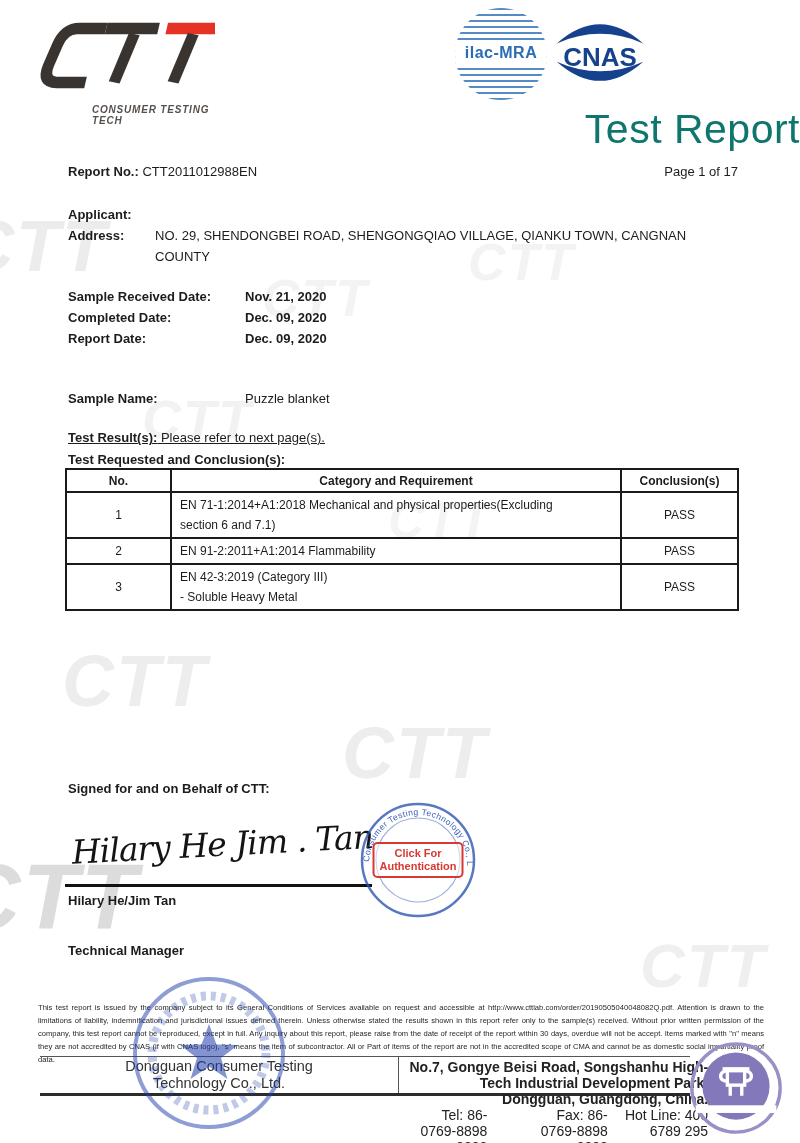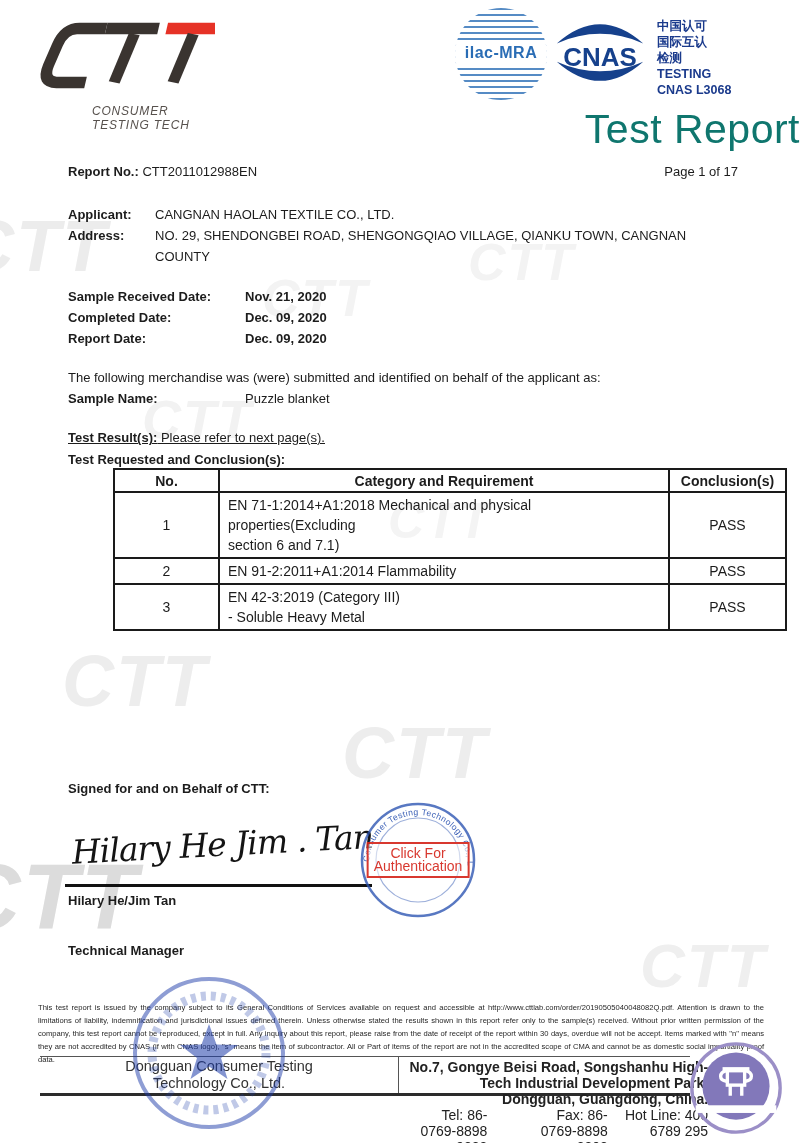--- a/index.html
+++ b/index.html
@@ -5,49 +5,49 @@
   html,body{margin:0;padding:0;background:#fff;}
   .page{position:relative;width:800px;height:1143px;background:#fff;overflow:hidden;
         font-family:"Liberation Sans",sans-serif;color:#1c1c1c;}
   .abs{position:absolute;}
   .b{font-weight:bold;}
   .z1{z-index:1;}
   
   .wm{position:absolute;font-family:"Liberation Sans",sans-serif;font-weight:bold;font-style:italic;
       letter-spacing:2px;z-index:0;pointer-events:none;}
   
-  .ctt-tag{position:absolute;left:57px;top:88px;font-size:12px;font-weight:normal;font-style:italic;
+  .ctt-tag{position:absolute;left:57px;top:88px;font-size:10px;font-weight:bold;font-style:italic;
            letter-spacing:.8px;color:#57514d;}
   .ilac{position:absolute;left:455px;top:8px;width:92px;height:92px;border-radius:50%;overflow:hidden;
         background:repeating-linear-gradient(0deg,rgba(43,110,182,.8) 0 2px,rgba(255,255,255,0) 2px 6px);}
   .ilac::before{content:"";position:absolute;left:0;top:33px;width:100%;height:26px;background:#fff;}
   .ilac span{position:absolute;left:0;top:36px;width:100%;text-align:center;font-size:16px;font-weight:bold;
              color:#2a6db5;letter-spacing:.5px;}
   .accred{white-space:pre-line;font-size:12.5px;line-height:16px;font-weight:bold;color:#1a3a8c;}
   .title{left:0;top:106px;width:100%;text-align:right;font-size:41px;font-weight:normal;color:#0f766e;
          letter-spacing:.5px;}
   .metarow{left:68px;top:164px;width:670px;display:flex;justify-content:space-between;font-size:13px;}
   
   .lv{display:flex;font-size:13px;line-height:21px;}
   .lv .lab{font-weight:bold;flex:0 0 auto;}
   .dates .lab{width:177px;}
   .app .lab{width:87px;}
   .app .val{width:562px;}
   .underl{text-decoration:underline;}
   
-  table.req{border-collapse:collapse;table-layout:fixed;width:672px;font-size:14px;margin-left:48px;}
+  table.req{border-collapse:collapse;table-layout:fixed;width:672px;font-size:12px;}
   table.req td,table.req th{border:2px solid #1a1a1a;padding:2px 8px;background:transparent;}
   table.req th{font-weight:bold;text-align:center;height:19px;padding:1px 4px;}
   td.cno,td.ccon{text-align:center;}
   td.cstd{white-space:pre-line;line-height:20px;padding:3px 8px;}
   
   .sigline{left:65px;top:884px;width:307px;height:3px;background:#121212;}
   .authstamp{left:358px;top:800px;width:120px;height:120px;opacity:.92;}
   .authbox{position:absolute;left:50%;top:50%;transform:translate(-50%,-50%);border:2px solid #d5281e;
-           border-radius:0;color:#d5281e;font-weight:normal;font-size:14px;line-height:13px;
+           border-radius:5px;color:#d5281e;font-weight:bold;font-size:11px;line-height:13px;
            text-align:center;padding:3px 5px;background:rgba(255,255,255,.55);white-space:nowrap;}
   
   .legal{left:38px;top:1001px;width:726px;font-size:7.6px;line-height:13px;text-align:justify;
          color:#262626;z-index:1;}
   .fbar{left:40px;top:1056px;width:650px;height:36px;display:flex;border-top:1px solid #555;
         border-bottom:3px solid #2c2c2c;z-index:1;}
   .fleft{flex:0 0 358px;border-right:1px solid #555;display:flex;align-items:center;justify-content:center;
          font-size:14.5px;line-height:17px;color:#333;text-align:center;white-space:pre-line;}
   .fright{flex:1;padding:2px 2px 2px 7px;display:flex;flex-direction:column;justify-content:space-between;
           font-size:14px;color:#222;text-align:right;}
@@ -90,40 +90,34 @@
   </div>
 
   <div class="abs z1" style="left:552px;top:16px;">
     <svg width="96" height="74" viewBox="0 0 100 76">
       <path d="M5,28 Q50,-12 95,28 Q50,8 5,28 Z" fill="#16418c"></path>
       <path d="M5,47 Q50,87 95,47 Q50,67 5,47 Z" fill="#16418c"></path>
       <text x="50" y="52" text-anchor="middle" font-family="Liberation Sans, sans-serif" font-size="27" font-weight="bold" fill="#16418c">CNAS</text>
     </svg>
   </div>
 
-  <div class="abs z1 accred" style="left:657px;top:18px;width:120px;">中国认可
-国际互认
-检测
-TESTING
-CNAS L3068</div>
 
   <div class="abs z1 title">Test Report</div>
 
   <div class="abs z1 metarow">
     <div>
       <span class="b">Report No.:</span>
       <span>CTT2011012988EN</span>
     </div>
     <div>Page 1 of 17</div>
   </div>
 
   <div class="abs z1" style="left:68px;top:204px;">
     <div class="lv app">
       <span class="lab">Applicant:</span>
-      <span class="val">CANGNAN HAOLAN TEXTILE CO., LTD.</span>
     </div>
     <div class="lv app">
       <span class="lab">Address:</span>
       <span class="val">NO. 29, SHENDONGBEI ROAD, SHENGONGQIAO VILLAGE, QIANKU TOWN, CANGNAN COUNTY</span>
     </div>
   </div>
 
   <div class="abs z1" style="left:68px;top:286px;">
     <div class="lv dates">
       <span class="lab">Sample Received Date:</span>
@@ -132,21 +126,20 @@
     <div class="lv dates">
       <span class="lab">Completed Date:</span>
       <span class="b">Dec. 09, 2020</span>
     </div>
     <div class="lv dates">
       <span class="lab">Report Date:</span>
       <span class="b">Dec. 09, 2020</span>
     </div>
   </div>
 
-  <div class="abs z1" style="left:68px;top:367px;width:680px;font-size:13px;line-height:21px;">The following merchandise was (were) submitted and identified on behalf of the applicant as:</div>
   <div class="abs z1 lv dates" style="left:68px;top:388px;">
     <span class="lab">Sample Name:</span>
     <span>Puzzle blanket</span>
   </div>
 
   <div class="abs z1 underl" style="left:68px;top:430px;font-size:13px;">
     <span class="b">Test Result(s):</span><span> Please refer to next page(s).</span>
   </div>
   <div class="abs z1 b" style="left:68px;top:452px;font-size:13px;">Test Requested and Conclusion(s):</div>
 

